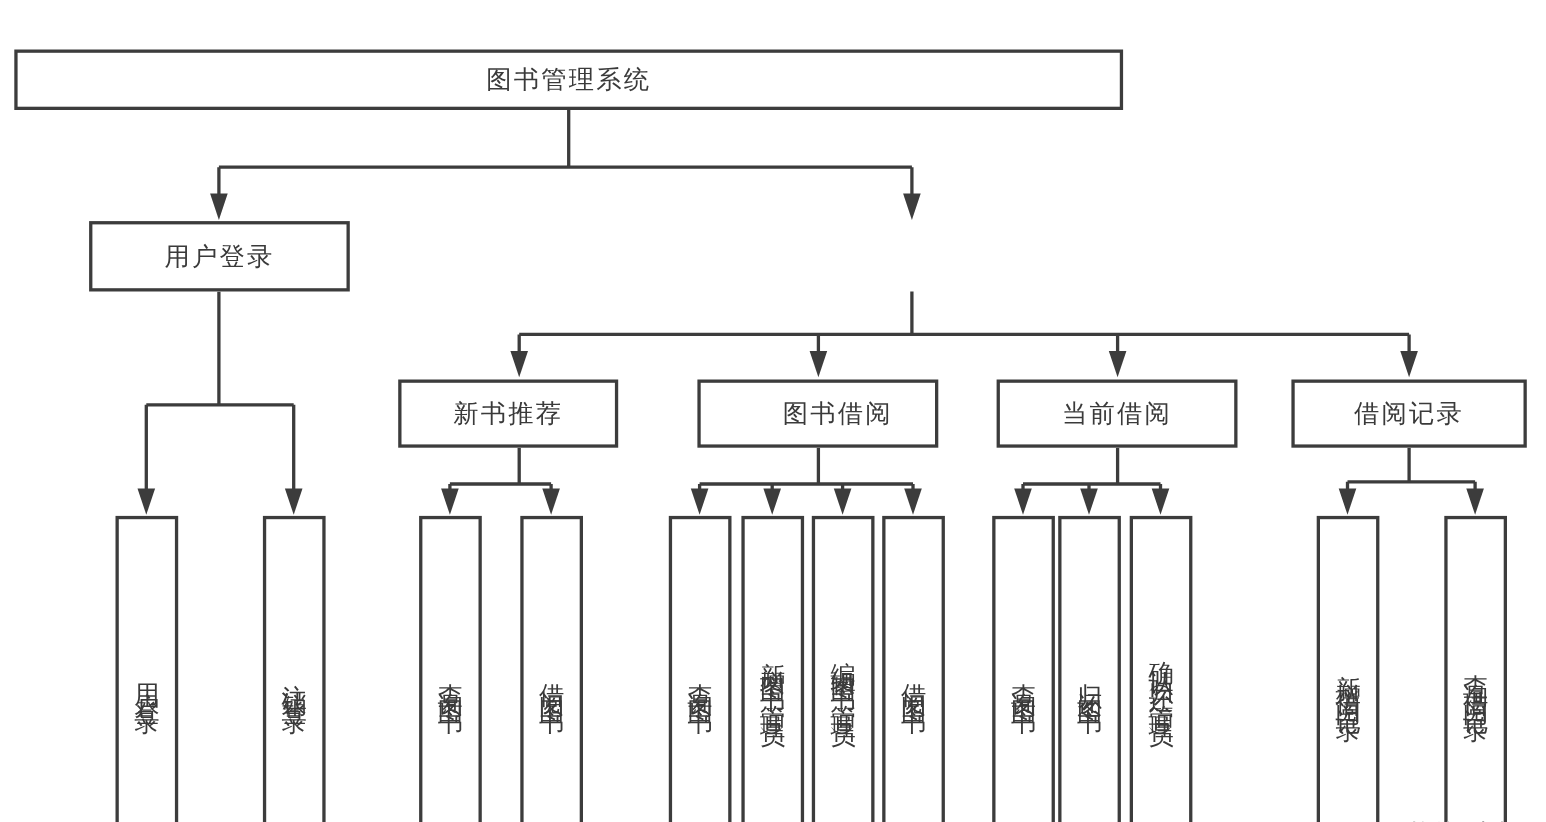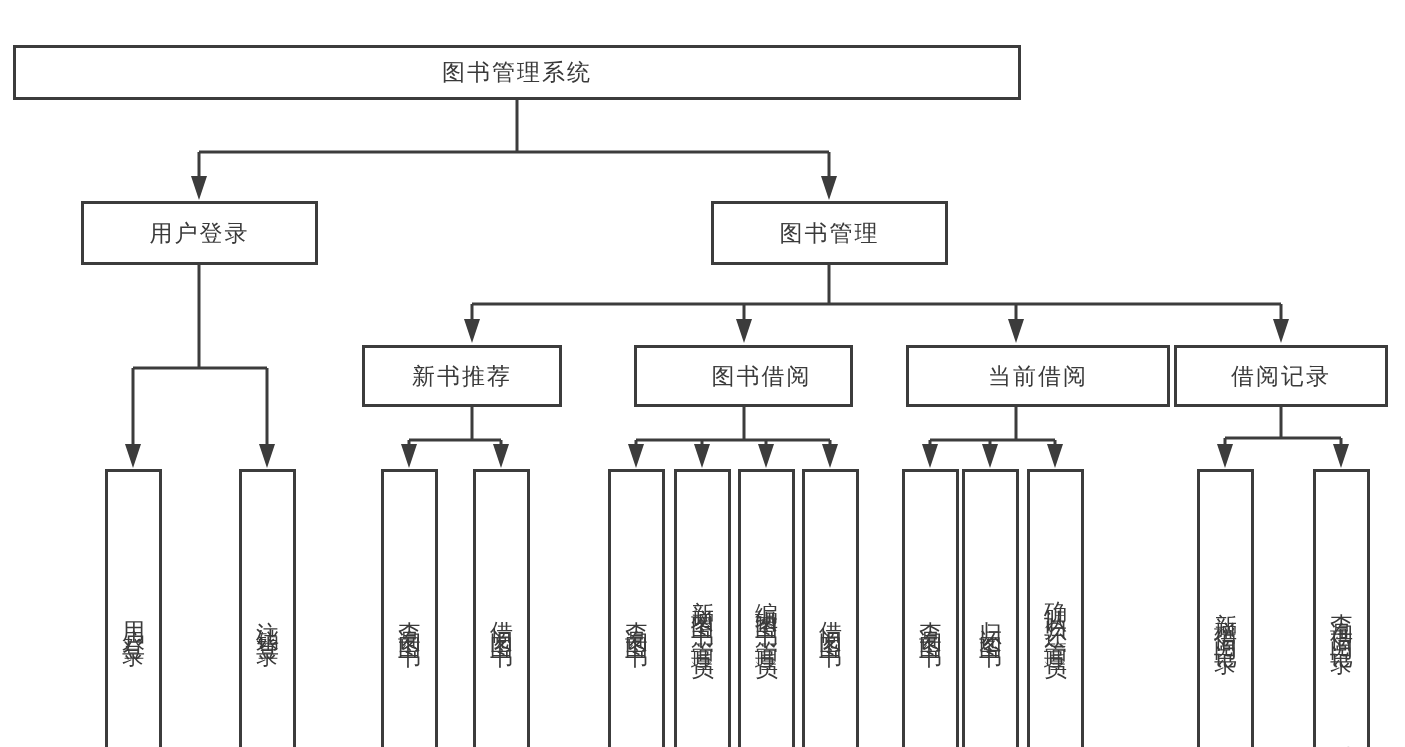--- a/index.html
+++ b/index.html
@@ -19,21 +19,21 @@
     display:flex;align-items:center;justify-content:center;
     font-size:23px;letter-spacing:2px;line-height:1;
     white-space:nowrap;
   }
   
   .n-root     {left:13px;  top:13px;  width:1008px;height:55px;}
   .n-user     {left:81px;  top:169px; width:237px; height:64px;}
   .n-bookmgmt {left:711px; top:169px; width:237px; height:64px;}
   .n-newrec   {left:362px; top:313px; width:200px; height:62px;}
   .n-borrow   {left:634px; top:313px; width:219px; height:62px;padding-left:36px;}
-  .n-current  {left:906px; top:313px; width:264px; height:62px;}
+  .n-current  {left:906px; top:313px; width:219px; height:62px;}
   .n-records  {left:1174px;top:313px; width:214px; height:62px;}
   
   .lf{top:437px;height:299px;width:57px;}
   .lf .vtext{
     writing-mode:vertical-rl;
     font-size:23px;letter-spacing:8px;line-height:1;
     display:block;
   }
   .lf1 {left:105px;} .lf2 {left:239px;}
   .lf3 {left:381px;} .lf4 {left:473px;}
@@ -86,21 +86,20 @@
     <polygon points="1055,436 1047,412 1063,412" fill="#3c3c3c" stroke="none"></polygon>
 
     <path d="M1281 375 V406 M1225 406 H1341 M1225 406 V414 M1341 406 V414"></path>
     <polygon points="1225,436 1217,412 1233,412" fill="#3c3c3c" stroke="none"></polygon>
     <polygon points="1341,436 1333,412 1349,412" fill="#3c3c3c" stroke="none"></polygon>
   </svg>
 
   <div class="node n-root">图书管理系统</div>
 
   <div class="node n-user">用户登录</div>
-  <div class="node n-bookmgmt">图书管理</div>
 
   <div class="node n-newrec">新书推荐</div>
   <div class="node n-borrow">图书借阅</div>
   <div class="node n-current">当前借阅</div>
   <div class="node n-records">借阅记录</div>
 
   <div class="node lf lf1">
     <span class="vtext">用户登录</span>
   </div>
   <div class="node lf lf2">

